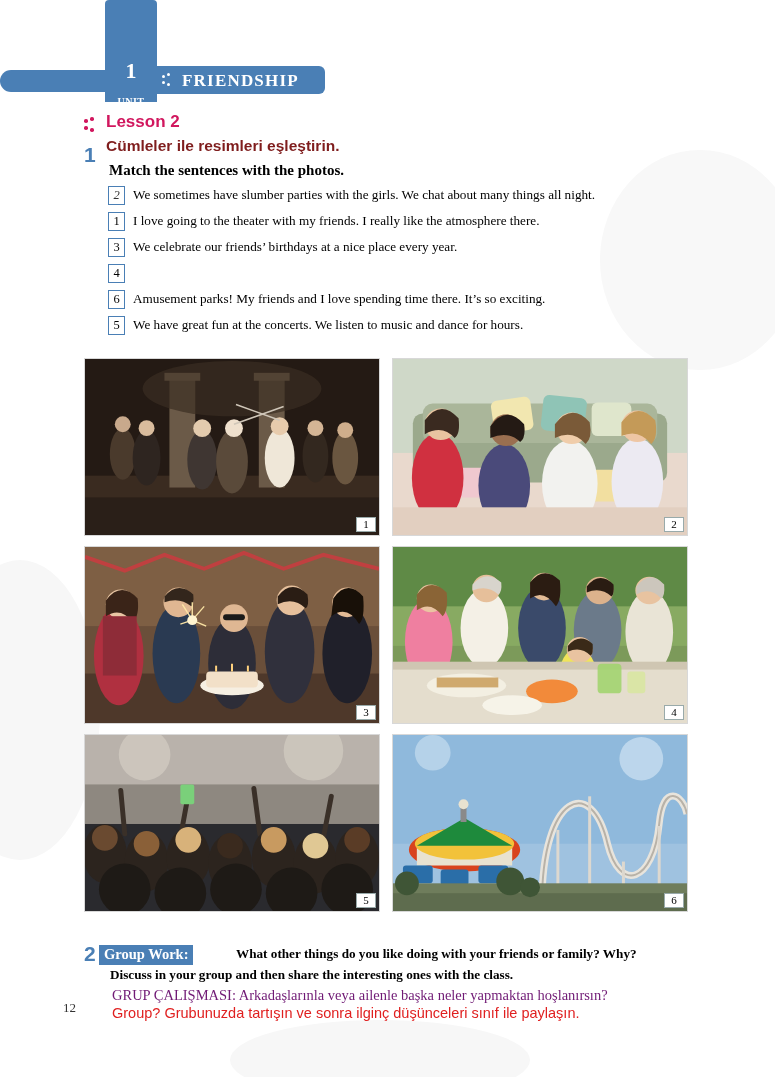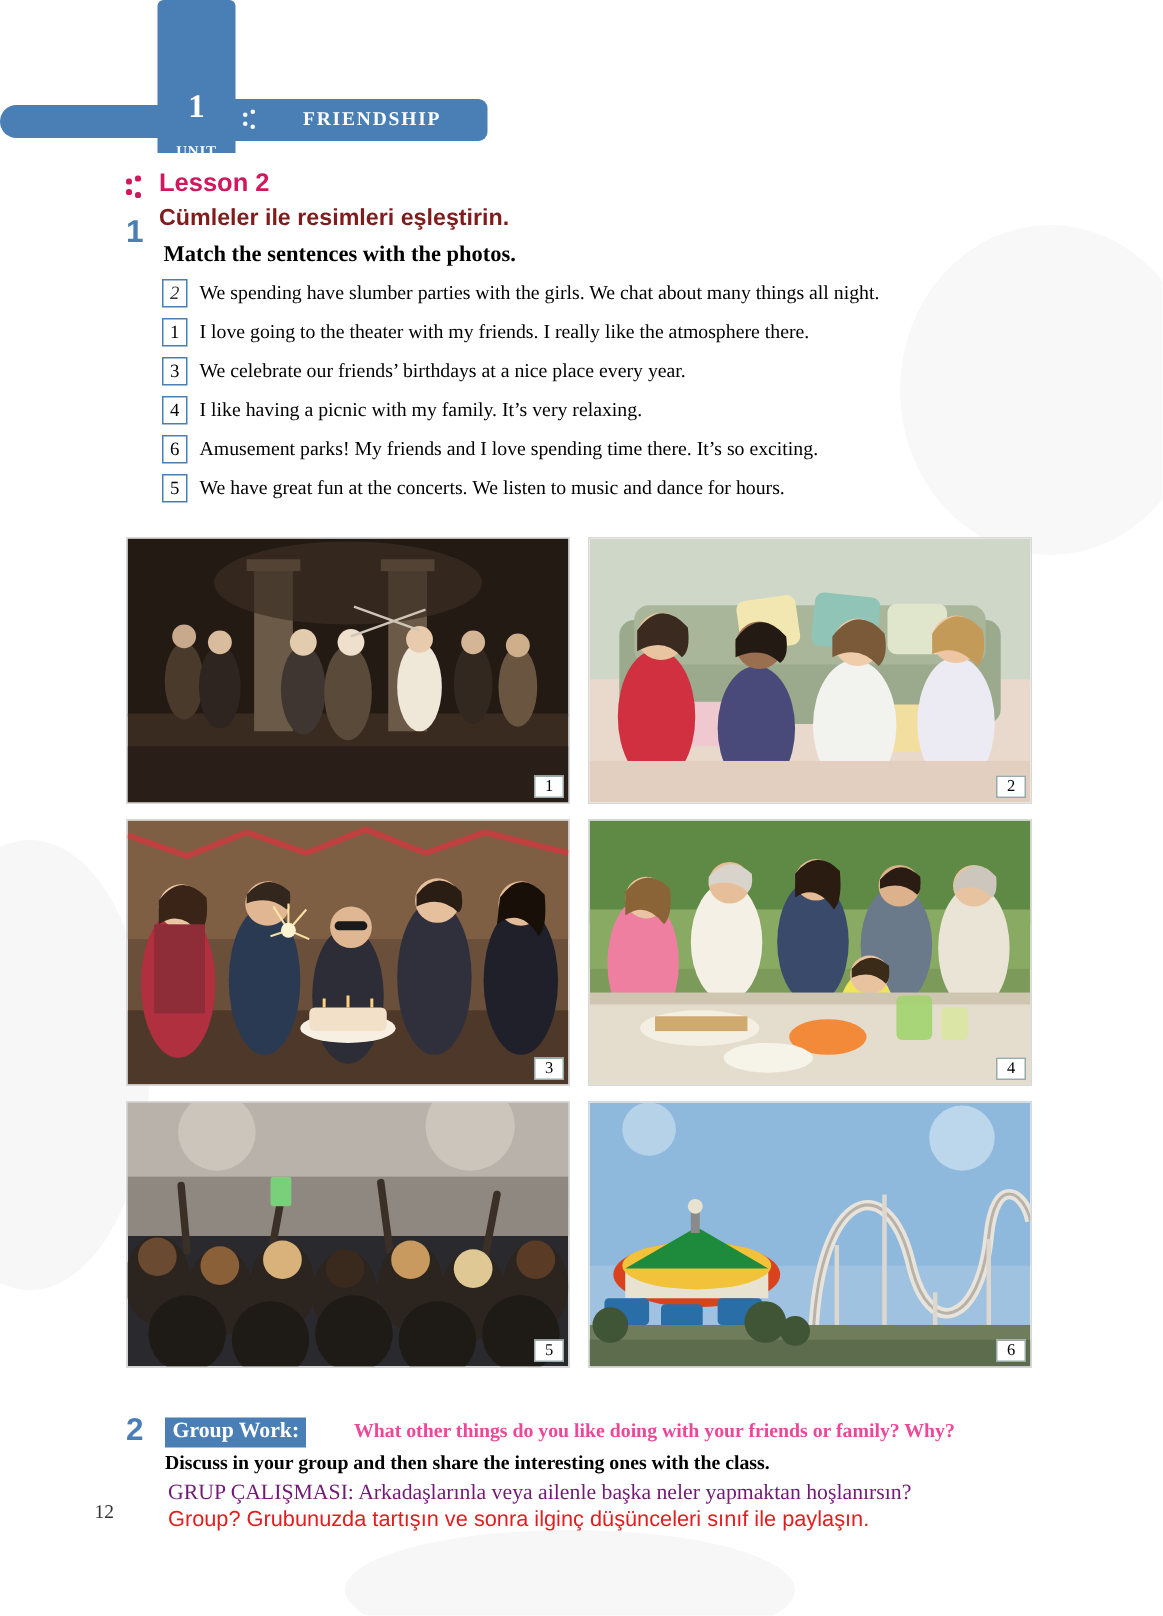--- a/index.html
+++ b/index.html
@@ -58,23 +58,22 @@
   .banner-right .dots span:nth-child(2) { left: 5px; top: 0px; }
   .banner-right .dots span:nth-child(3) { left: 0; top: 8px; }
   .banner-right .dots span:nth-child(4) { left: 5px; top: 10px; }
   .banner-title {
     position: absolute;
     left: 32px;
     top: 5px;
     color: #ffffff;
     font-family: "Liberation Serif", serif;
     font-weight: bold;
-    font-size: 13px;
+    font-size: 17px;
     letter-spacing: 1.2px;
-    margin-left: 20px;
   }
   .unit-tab {
     position: absolute;
     left: 105px;
     top: 0px;
     width: 52px;
     height: 102px;
     background: #4a7fb5;
     border-radius: 4px 4px 0 0;
     margin-top: -60px;
@@ -243,37 +242,37 @@
     position: absolute;
     left: 0px;
     top: 0px;
     color: #4a7fb5;
     font-family: "Liberation Sans", sans-serif;
     font-weight: bold;
     font-size: 21px;
   }
   .groupwork-badge {
     position: absolute;
-    left: 26px;
+    left: 15px;
     top: 3px;
     background: #4a7fb5;
     color: #fff;
     font-family: "Liberation Serif", serif;
     font-weight: bold;
     font-size: 14.5px;
     padding: 1px 5px 2px 5px;
   }
   .ex2-q1 {
     position: absolute;
     left: 152px;
     top: 4px;
     font-family: "Liberation Serif", serif;
     font-weight: bold;
     font-size: 13.2px;
-    color: #ec4899;
+    color: #000000;
   }
   .ex2-q2 {
     position: absolute;
     left: 26px;
     top: 25px;
     font-family: "Liberation Serif", serif;
     font-weight: bold;
     font-size: 13.2px;
     color: #000;
   }
@@ -344,33 +343,32 @@
   <span class="lesson-title">Lesson 2</span>
 </div>
 <div class="turkish-head">Cümleler ile resimleri eşleştirin.</div>
 
 <div class="ex-num-1">1</div>
 <div class="instruction-en">Match the sentences with the photos.</div>
 
 <div class="sentences">
   <div class="sentence-row">
     <div class="ans-box italic">2</div>
-    <div class="sentence-text">We spending have slumber parties with the girls. We chat about many things all night.</div>
+    <div class="sentence-text">We sometimes have slumber parties with the girls. We chat about many things all night.</div>
   </div>
   <div class="sentence-row">
     <div class="ans-box">1</div>
     <div class="sentence-text">I love going to the theater with my friends. I really like the atmosphere there.</div>
   </div>
   <div class="sentence-row">
     <div class="ans-box">3</div>
     <div class="sentence-text">We celebrate our friends’ birthdays at a nice place every year.</div>
   </div>
   <div class="sentence-row">
     <div class="ans-box">4</div>
-    <div class="sentence-text">I like having a picnic with my family. It’s very relaxing.</div>
   </div>
   <div class="sentence-row">
     <div class="ans-box">6</div>
     <div class="sentence-text">Amusement parks! My friends and I love spending time there. It’s so exciting.</div>
   </div>
   <div class="sentence-row">
     <div class="ans-box">5</div>
     <div class="sentence-text">We have great fun at the concerts. We listen to music and dance for hours.</div>
   </div>
 </div>

